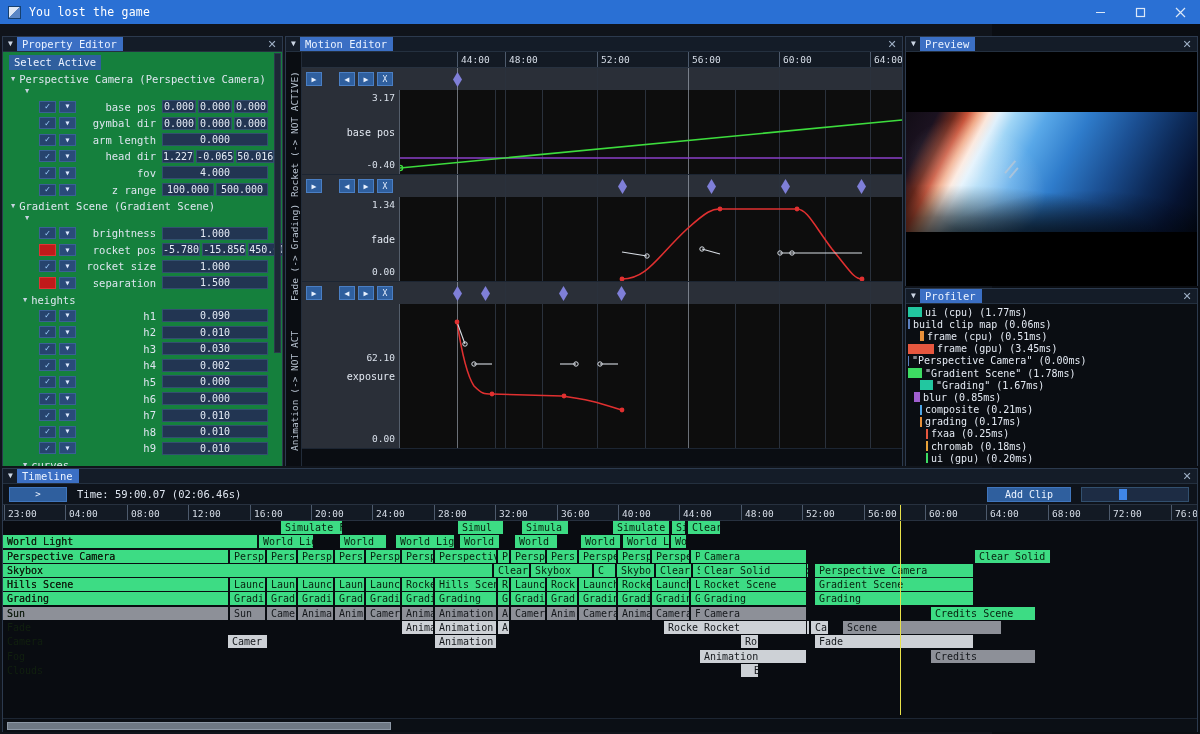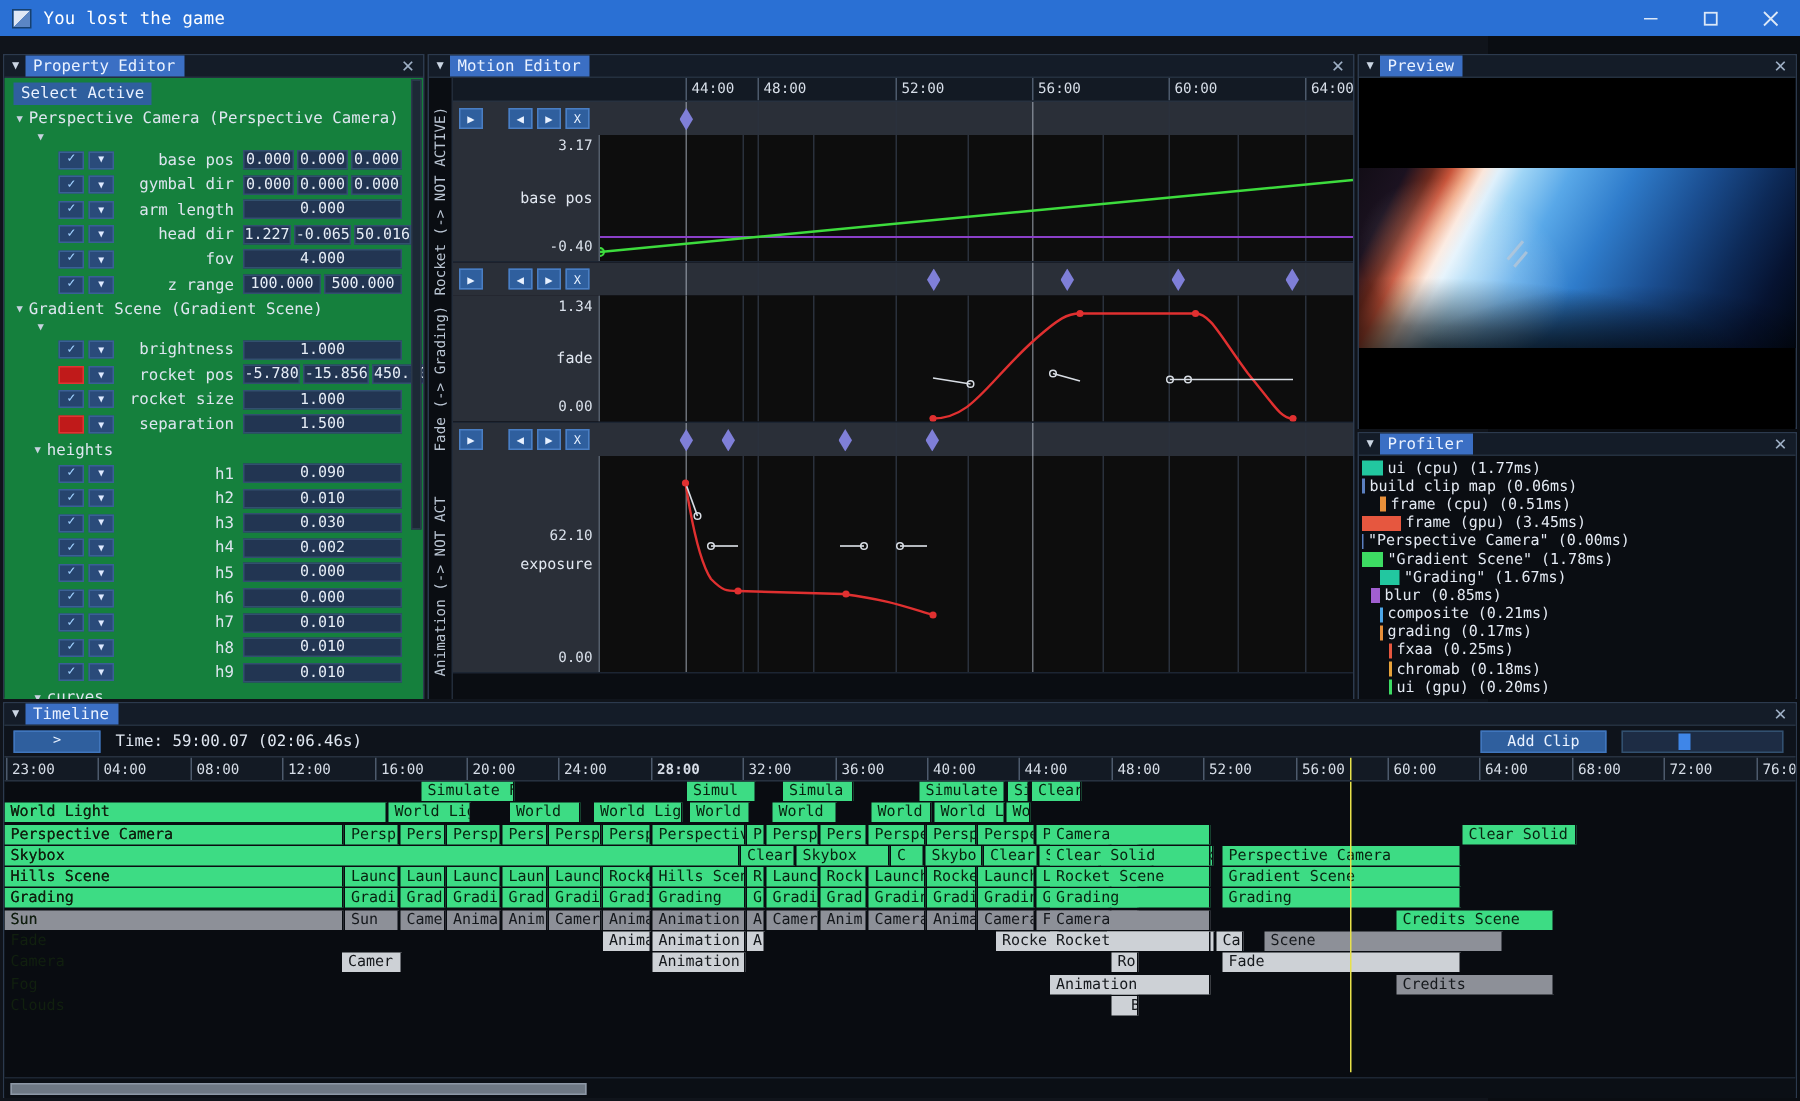--- a/index.html
+++ b/index.html
@@ -740,21 +740,21 @@
           <div class="rt" style="left: 128px;">08:00</div>
           <div class="rs" style="left: 185px;"></div>
           <div class="rt" style="left: 189px;">12:00</div>
           <div class="rs" style="left: 247px;"></div>
           <div class="rt" style="left: 251px;">16:00</div>
           <div class="rs" style="left: 308px;"></div>
           <div class="rt" style="left: 312px;">20:00</div>
           <div class="rs" style="left: 369px;"></div>
           <div class="rt" style="left: 373px;">24:00</div>
           <div class="rs" style="left: 431px;"></div>
-          <div class="rt" style="left: 435px; font-weight: bold;">28:00</div>
+          <div class="rt" style="left: 435px;">28:00</div>
           <div class="rs" style="left: 492px;"></div>
           <div class="rt" style="left: 496px;">32:00</div>
           <div class="rs" style="left: 554px;"></div>
           <div class="rt" style="left: 558px;">36:00</div>
           <div class="rs" style="left: 615px;"></div>
           <div class="rt" style="left: 619px;">40:00</div>
           <div class="rs" style="left: 676px;"></div>
           <div class="rt" style="left: 680px;">44:00</div>
           <div class="rs" style="left: 738px;"></div>
           <div class="rt" style="left: 742px;">48:00</div>

